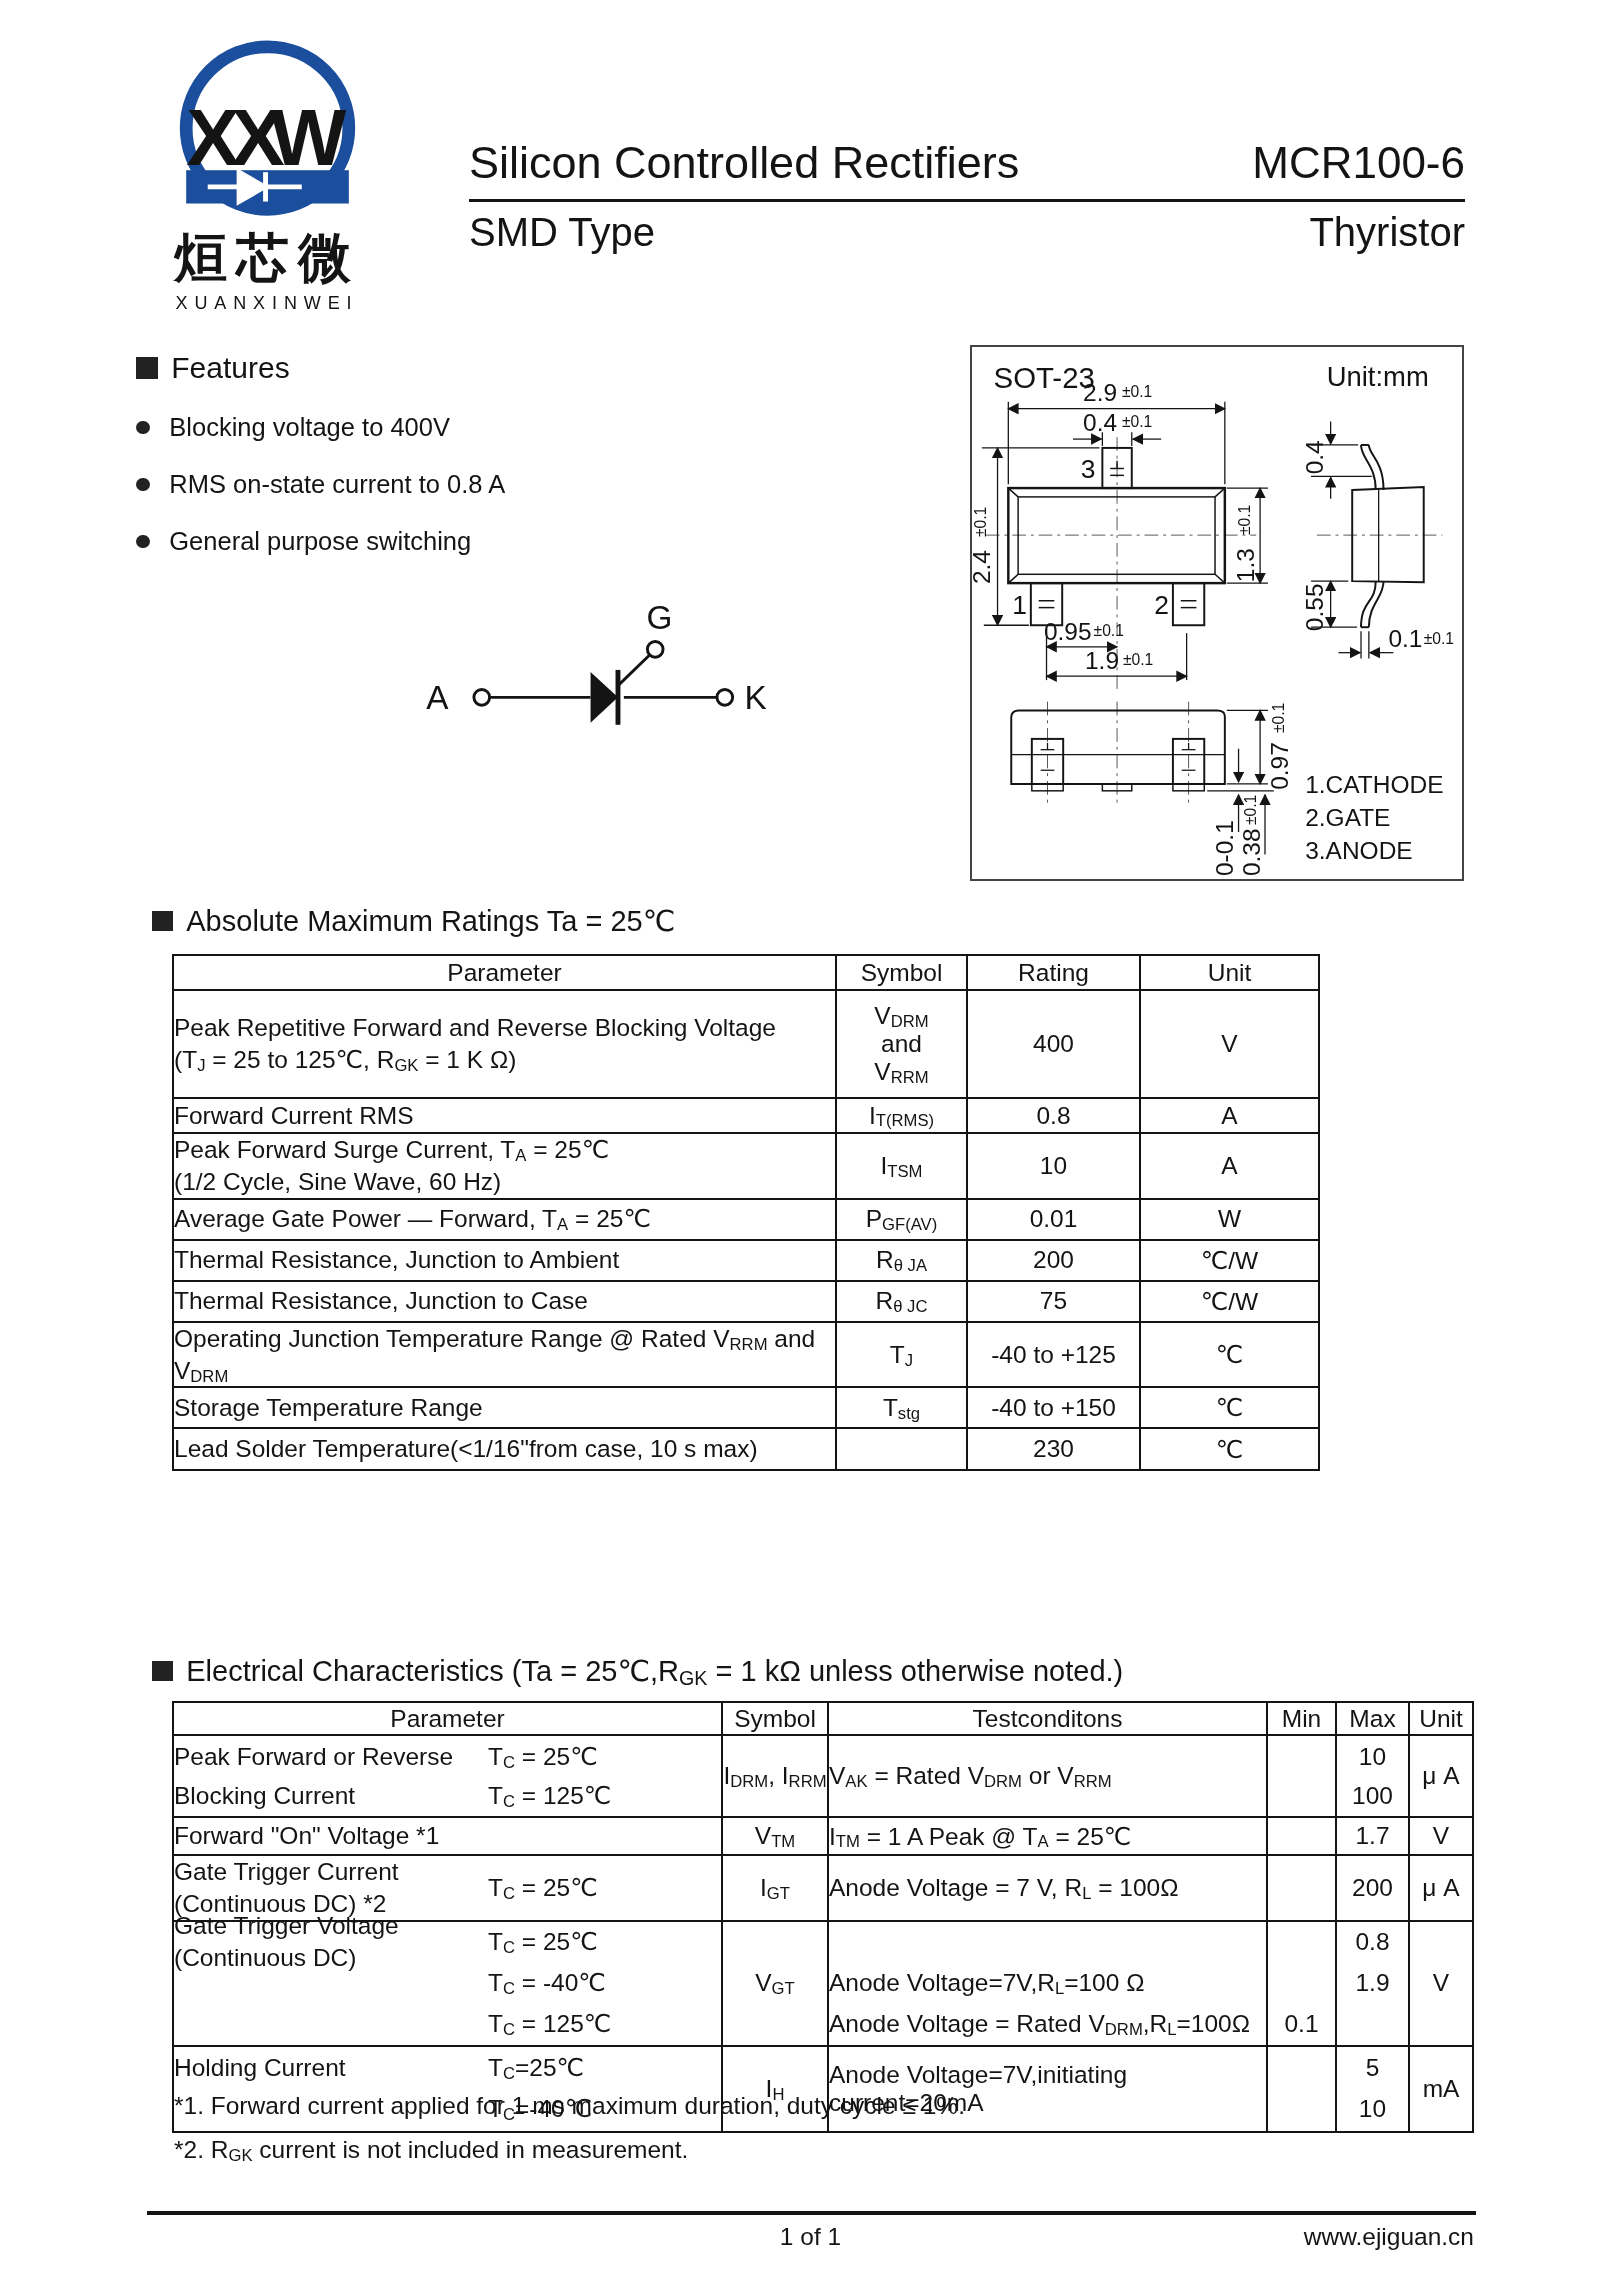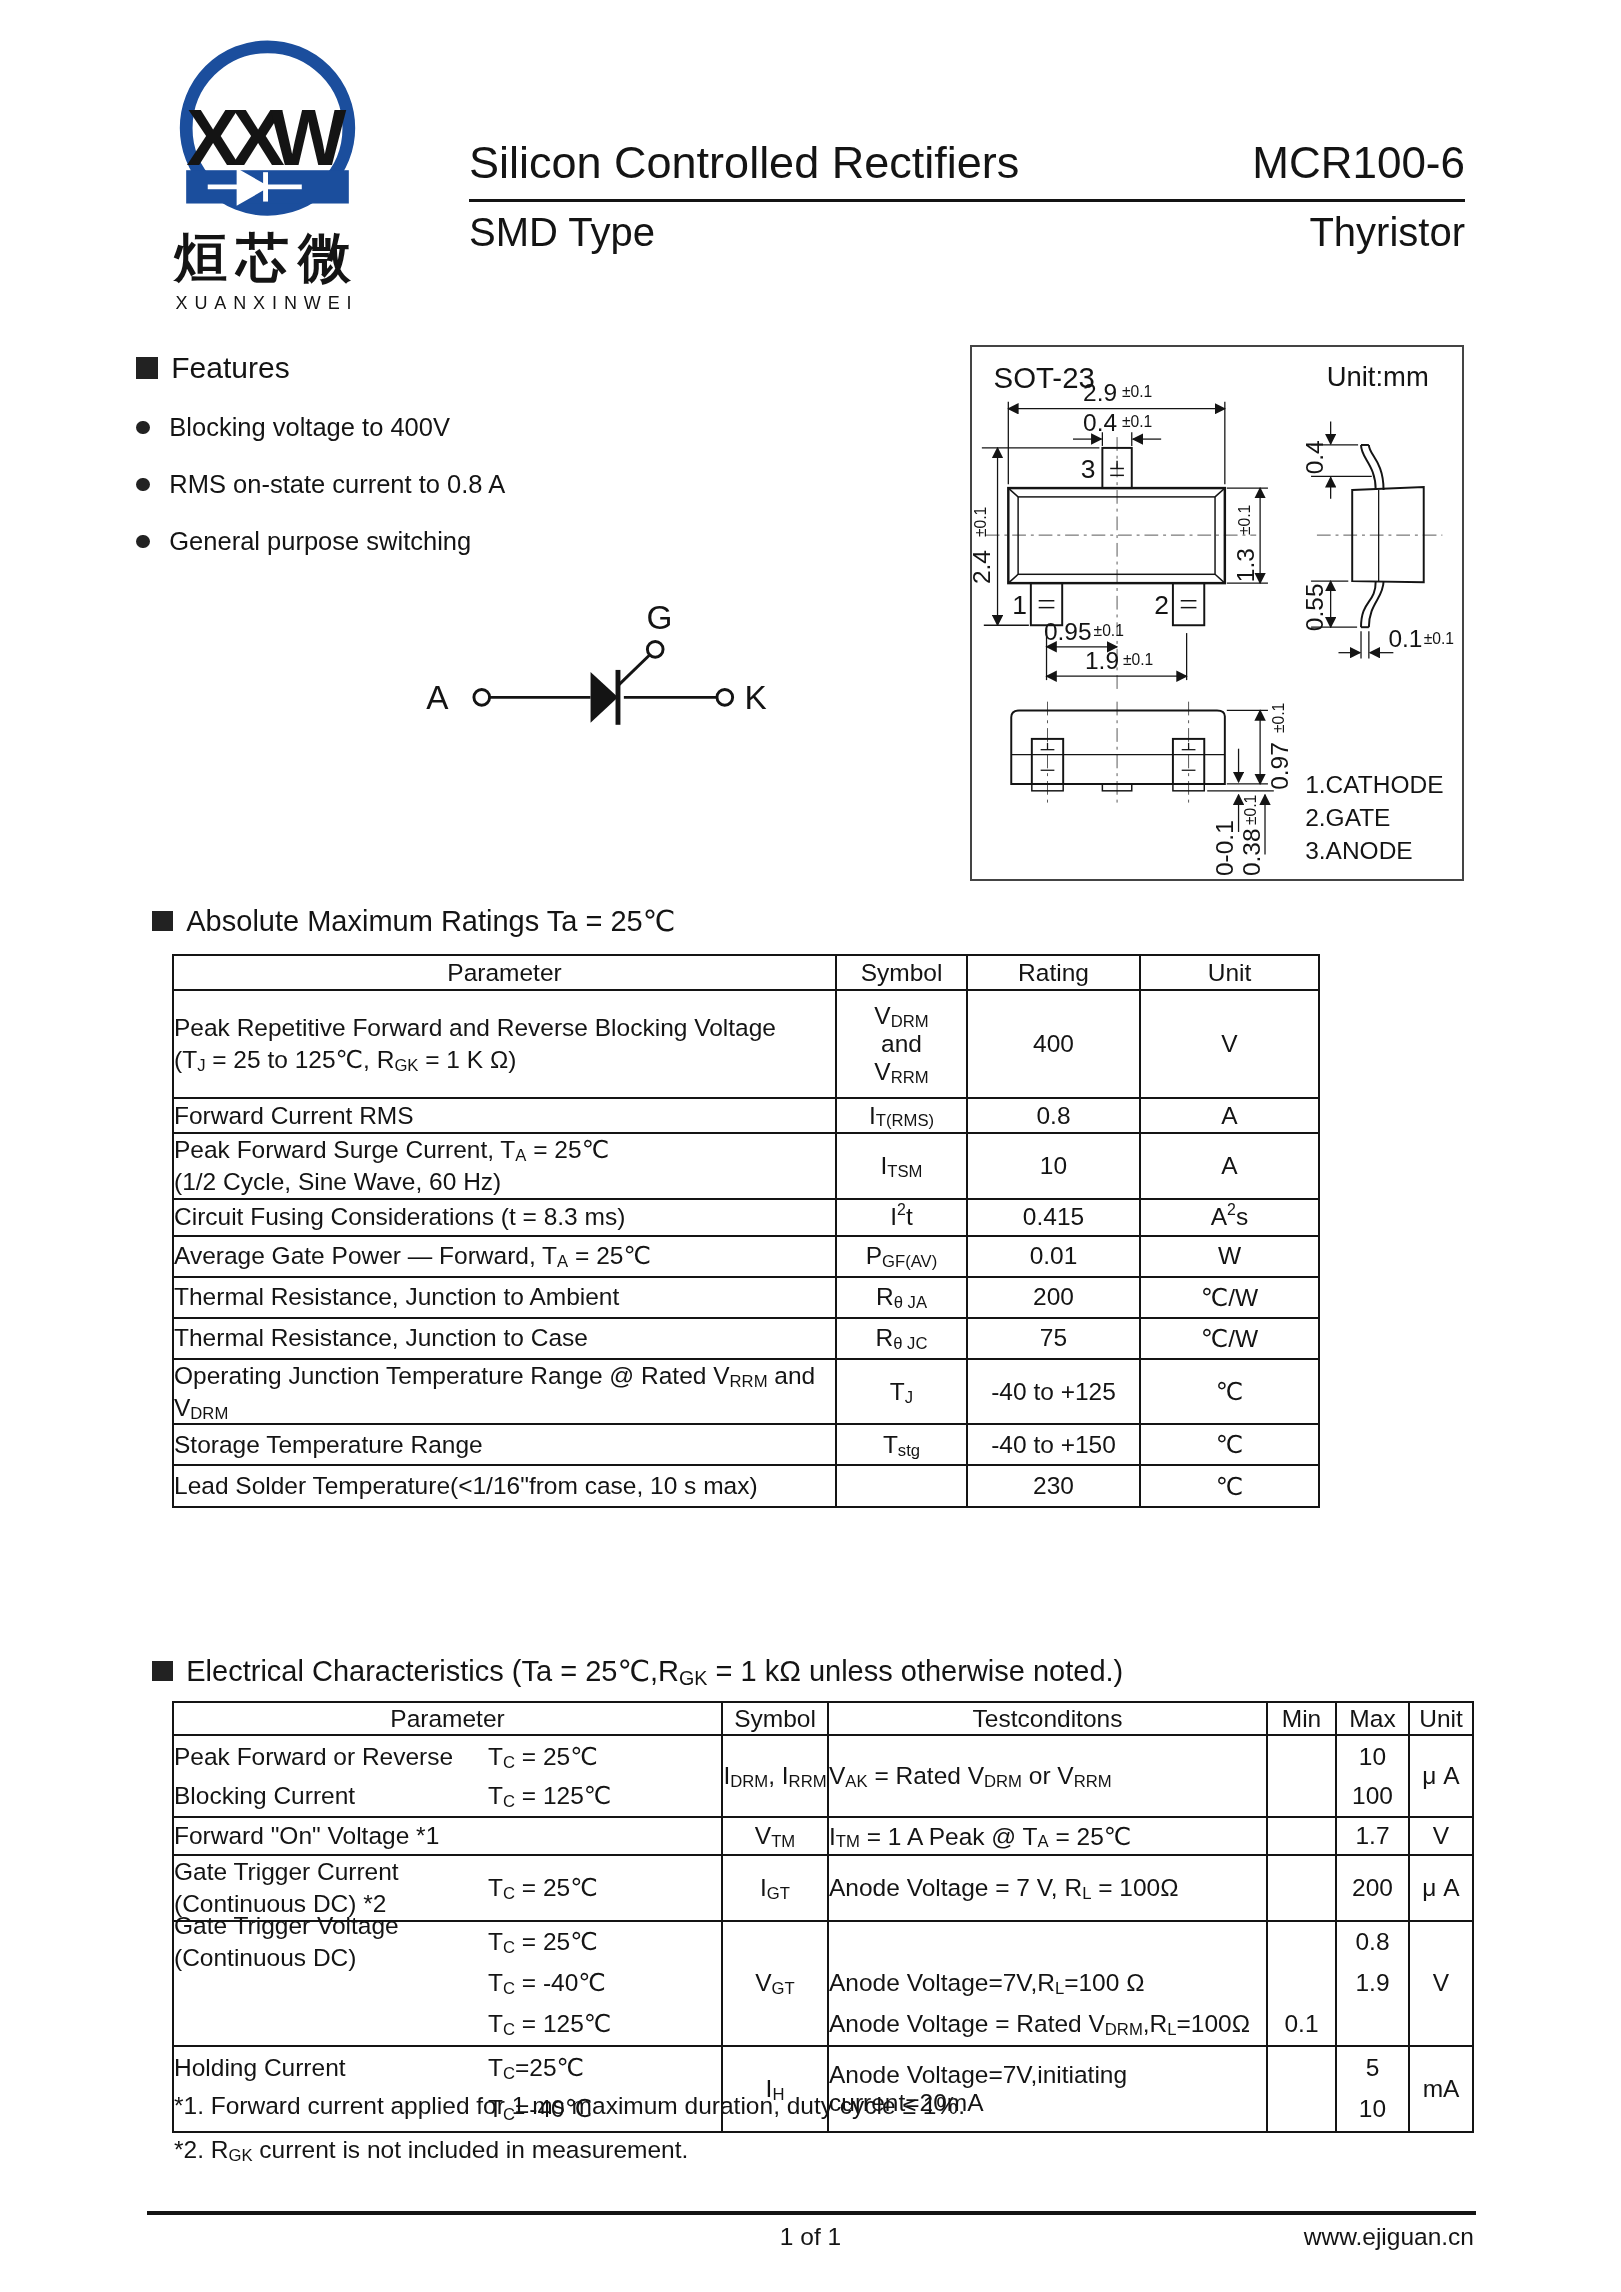--- a/index.html
+++ b/index.html
@@ -313,26 +313,20 @@
       <td class="c"><span><span>I</span><sub>T(RMS)</sub></span></td>
       <td class="c">0.8</td>
       <td class="c"><span><span>A</span></span></td>
     </tr>
     <tr style="height:59px">
       <td class="p"><span><span>Peak Forward Surge Current, T</span><sub>A</sub><span> = 25℃</span><br><span>(1/2 Cycle, Sine Wave, 60 Hz)</span></span></td>
       <td class="c"><span><span>I</span><sub>TSM</sub></span></td>
       <td class="c">10</td>
       <td class="c"><span><span>A</span></span></td>
     </tr>
-    <tr style="height:37px">
-      <td class="p"><span><span>Circuit Fusing Considerations   (t = 8.3 ms)</span></span></td>
-      <td class="c"><span><span>I</span><sup>2</sup><span>t</span></span></td>
-      <td class="c">0.415</td>
-      <td class="c"><span><span>A</span><sup>2</sup><span>s</span></span></td>
-    </tr>
     <tr style="height:41px">
       <td class="p"><span><span>Average Gate Power — Forward, T</span><sub>A</sub><span> = 25℃</span></span></td>
       <td class="c"><span><span>P</span><sub>GF(AV)</sub></span></td>
       <td class="c">0.01</td>
       <td class="c"><span><span>W</span></span></td>
     </tr>
     <tr style="height:41px">
       <td class="p"><span><span>Thermal Resistance, Junction to Ambient</span></span></td>
       <td class="c"><span><span>R</span><sub>θ JA</sub></span></td>
       <td class="c">200</td>

